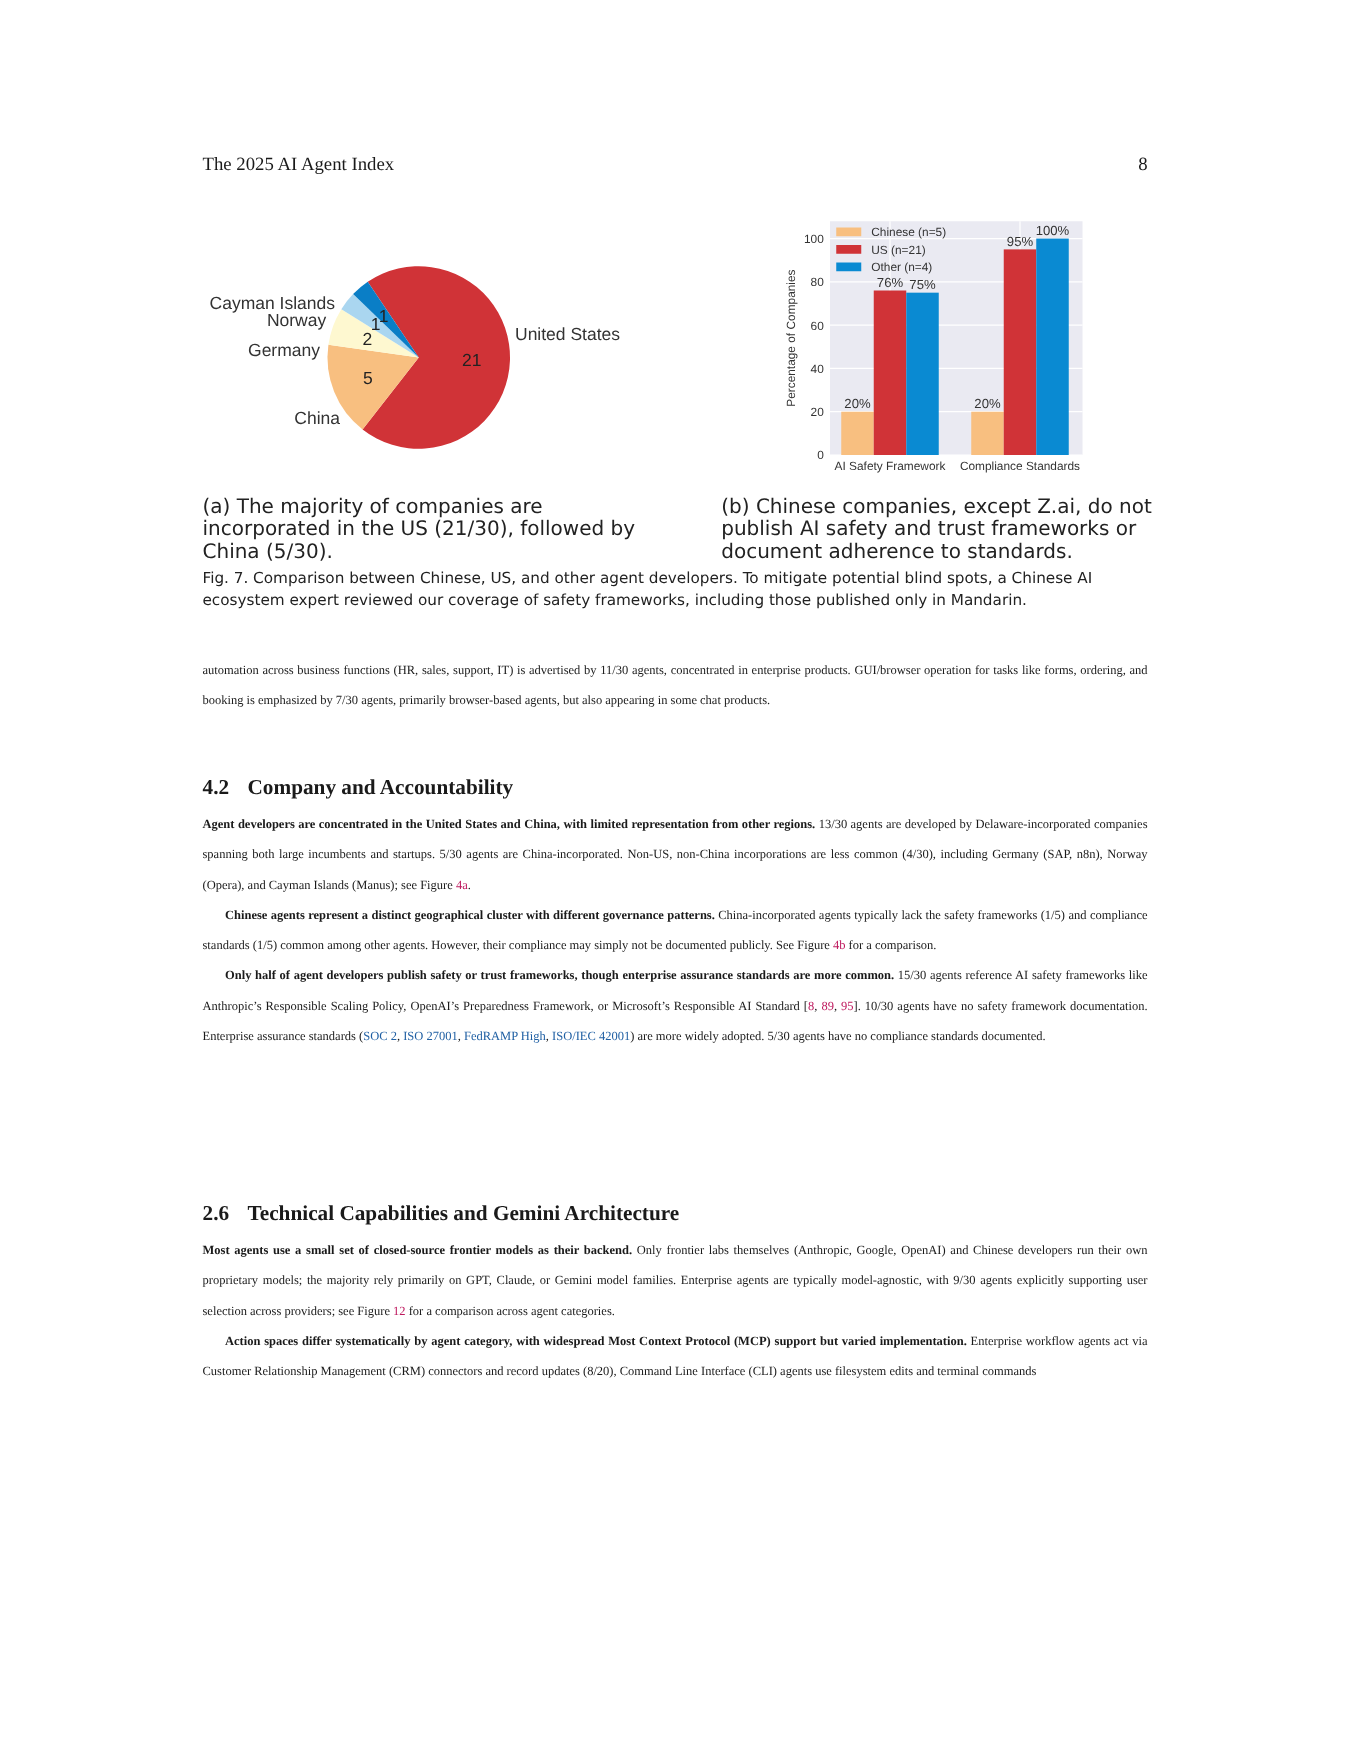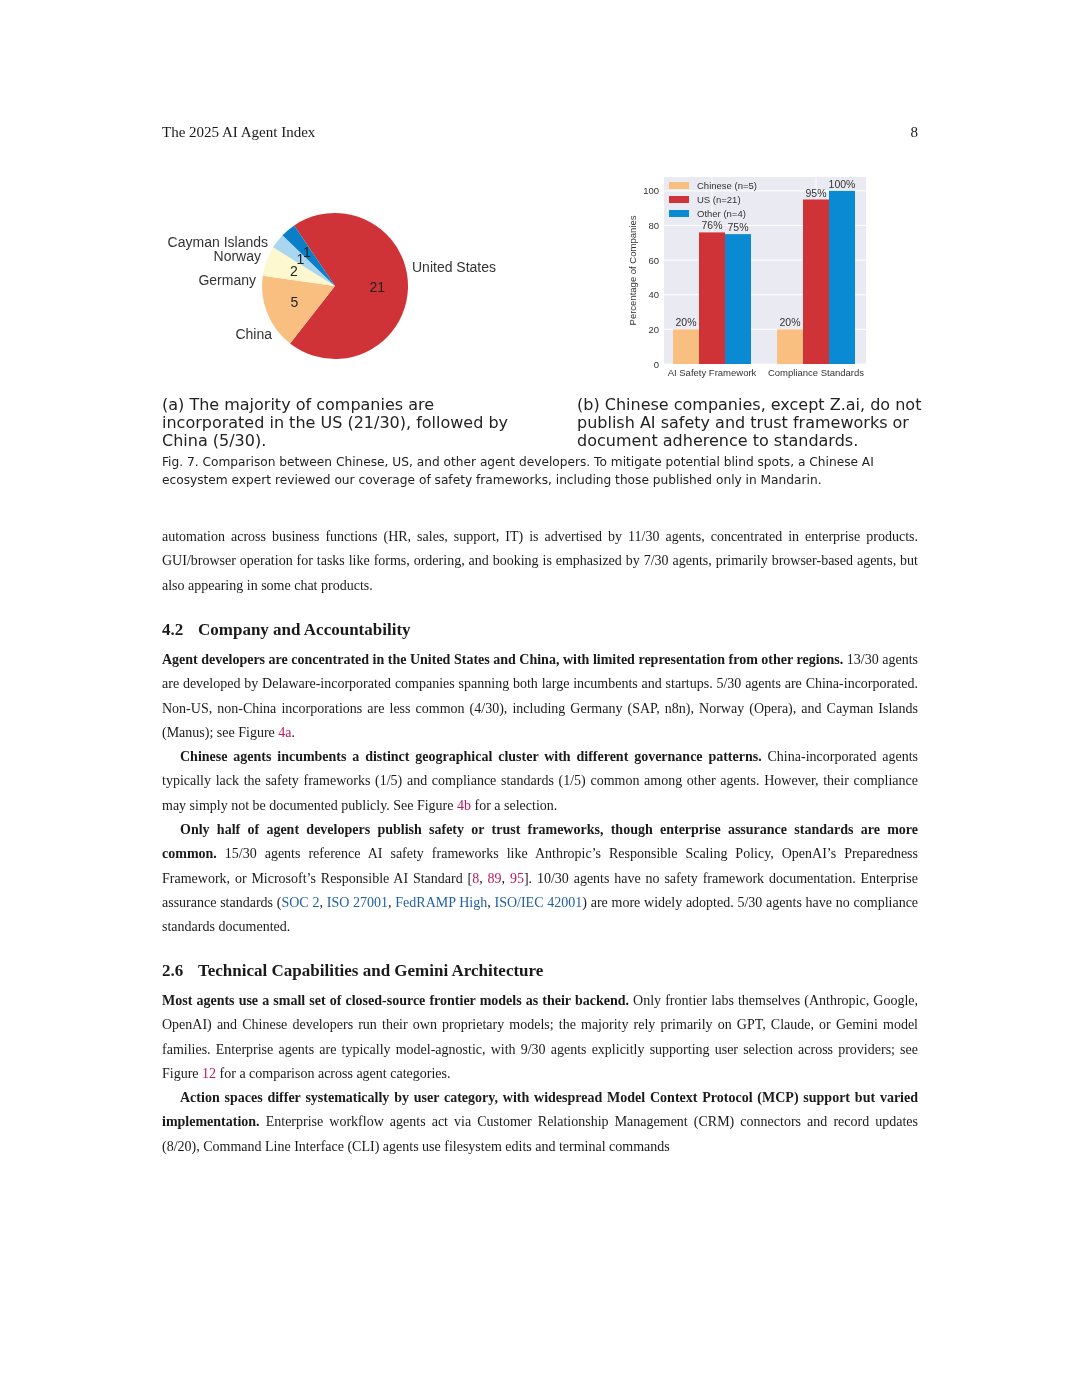--- a/index.html
+++ b/index.html
@@ -22,21 +22,21 @@
   .axis-text { font-family: "Liberation Sans", "DejaVu Sans", sans-serif; font-size: 9.5px; fill: #333; }
   .bar-label { font-family: "Liberation Sans", "DejaVu Sans", sans-serif; font-size: 10.5px; fill: #333; }
   .legend-text { font-family: "Liberation Sans", "DejaVu Sans", sans-serif; font-size: 9.5px; fill: #333; }
 
   .subcaption { position: absolute; font-family: "DejaVu Sans", "Liberation Sans", sans-serif; font-size: 16px; line-height: 18px; color: #222; }
   .subcap-a { left: 162px; top: 396px; width: 360px; }
   .subcap-b { left: 577px; top: 396px; width: 345px; }
 
   .fig-caption { position: absolute; left: 162px; top: 453px; width: 760px; font-family: "DejaVu Sans", "Liberation Sans", sans-serif; font-size: 12.2px; line-height: 18px; color: #222; }
 
-  .body-text { position: absolute; left: 162px; width: 756px; font-size: 14px; line-height: 24.3px; text-align: justify; color: #1a1a1a; }
+  .body-text { position: absolute; left: 162px; width: 756px; font-size: 10px; line-height: 24.3px; text-align: justify; color: #1a1a1a; }
   .body-text p { margin: 0; }
   .body-text .indent { text-indent: 18px; }
   .body-text b { font-weight: bold; }
   .link-purple { color: #be185d; }
   .link-blue { color: #1f5fa3; }
 
   .section-head { position: absolute; left: 162px; font-size: 17px; font-weight: bold; color: #1a1a1a; }
   .section-head .num { display: inline-block; width: 36px; }
 </style>
 </head>
@@ -115,24 +115,24 @@
 <div class="body-text" style="top:525px;">
   <p>automation across business functions (HR, sales, support, IT) is advertised by 11/30 agents, concentrated in enterprise products. GUI/browser operation for tasks like forms, ordering, and booking is emphasized by 7/30 agents, primarily browser-based agents, but also appearing in some chat products.</p>
 </div>
 
 <div class="section-head" style="top:620px;">
   <span class="num">4.2</span><span>Company and Accountability</span>
 </div>
 
 <div class="body-text" style="top:648px;">
   <p><b>Agent developers are concentrated in the United States and China, with limited representation from other regions.</b><span> 13/30 agents are developed by Delaware-incorporated companies spanning both large incumbents and startups. 5/30 agents are China-incorporated. Non-US, non-China incorporations are less common (4/30), including Germany (SAP, n8n), Norway (Opera), and Cayman Islands (Manus); see Figure </span><a class="link-purple">4a</a><span>.</span></p>
-  <p class="indent"><b>Chinese agents incumbents a distinct geographical cluster with different governance patterns.</b><span> China-incorporated agents typically lack the safety frameworks (1/5) and compliance standards (1/5) common among other agents. However, their compliance may simply not be documented publicly. See Figure </span><a class="link-purple">4b</a><span> for a selection.</span></p>
+  <p class="indent"><b>Chinese agents represent a distinct geographical cluster with different governance patterns.</b><span> China-incorporated agents typically lack the safety frameworks (1/5) and compliance standards (1/5) common among other agents. However, their compliance may simply not be documented publicly. See Figure </span><a class="link-purple">4b</a><span> for a comparison.</span></p>
   <p class="indent"><b>Only half of agent developers publish safety or trust frameworks, though enterprise assurance standards are more common.</b><span> 15/30 agents reference AI safety frameworks like Anthropic’s Responsible Scaling Policy, OpenAI’s Preparedness Framework, or Microsoft’s Responsible AI Standard [</span><a class="link-purple">8</a><span>, </span><a class="link-purple">89</a><span>, </span><a class="link-purple">95</a><span>]. 10/30 agents have no safety framework documentation. Enterprise assurance standards (</span><a class="link-blue">SOC 2</a><span>, </span><a class="link-blue">ISO 27001</a><span>, </span><a class="link-blue">FedRAMP High</a><span>, </span><a class="link-blue">ISO/IEC 42001</a><span>) are more widely adopted. 5/30 agents have no compliance standards documented.</span></p>
 </div>
 
 <div class="section-head" style="top:961px;">
   <span class="num">2.6</span><span>Technical Capabilities and Gemini Architecture</span>
 </div>
 
 <div class="body-text" style="top:989px;">
   <p><b>Most agents use a small set of closed-source frontier models as their backend.</b><span> Only frontier labs themselves (Anthropic, Google, OpenAI) and Chinese developers run their own proprietary models; the majority rely primarily on GPT, Claude, or Gemini model families. Enterprise agents are typically model-agnostic, with 9/30 agents explicitly supporting user selection across providers; see Figure </span><a class="link-purple">12</a><span> for a comparison across agent categories.</span></p>
-  <p class="indent"><b>Action spaces differ systematically by user category, with widespread Model Context Protocol (MCP) support but varied implementation.</b><span> Enterprise workflow agents act via Customer Relationship Management (CRM) connectors and record updates (8/20), Command Line Interface (CLI) agents use filesystem edits and terminal commands</span></p>
+  <p class="indent"><b>Action spaces differ systematically by agent category, with widespread Most Context Protocol (MCP) support but varied implementation.</b><span> Enterprise workflow agents act via Customer Relationship Management (CRM) connectors and record updates (8/20), Command Line Interface (CLI) agents use filesystem edits and terminal commands</span></p>
 </div>
 
 </body></html>

